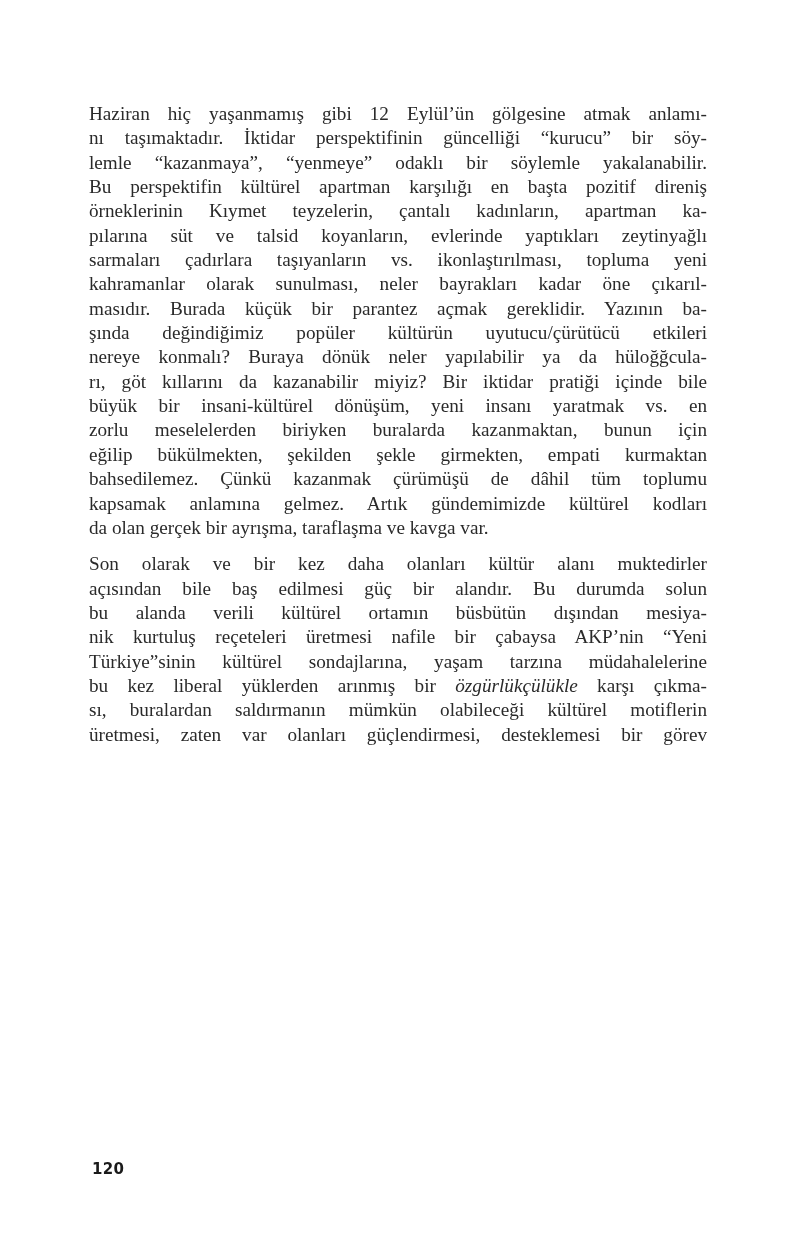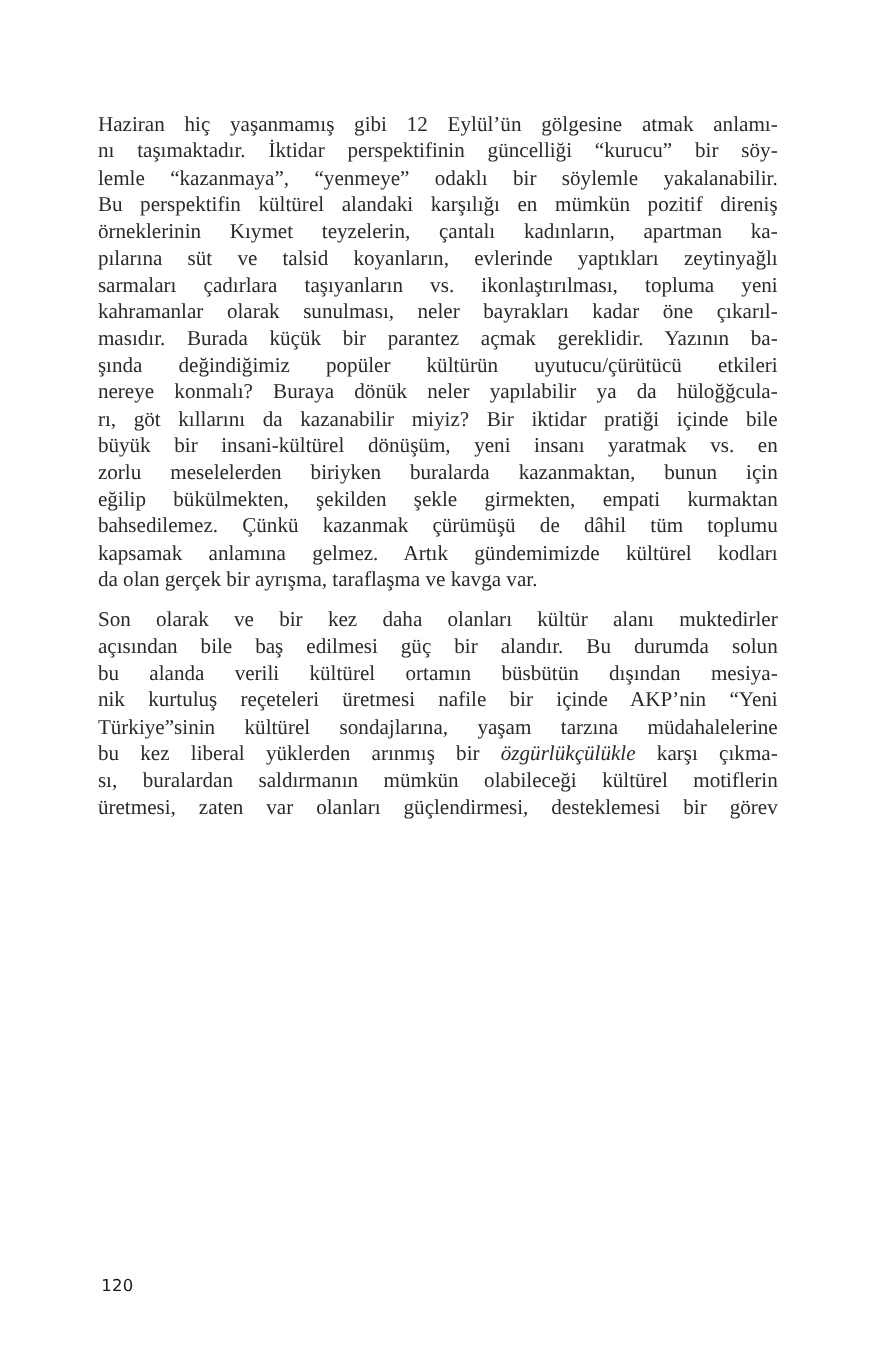--- a/index.html
+++ b/index.html
@@ -45,58 +45,58 @@
     }
     .para + .para {
       margin-top: 12px;
     }
     .ital { font-style: italic; }
     .page-number {
       position: absolute;
       left: 92px;
       top: 1160px;
       font-family: "DejaVu Sans", "Liberation Sans", sans-serif;
-      font-weight: normal;
+      font-weight: bold;
       font-size: 15px;
       color: #1a1a1a;
       letter-spacing: 0.3px;
     }
   </style>
 </head>
 <body>
 
 <div class="page">
   <div class="text-block">
 
     <p class="para">
       <span class="line">Haziran hiç yaşanmamış gibi 12 Eylül’ün gölgesine atmak anlamı-</span>
       <span class="line">nı taşımaktadır. İktidar perspektifinin güncelliği “kurucu” bir söy-</span>
       <span class="line">lemle “kazanmaya”, “yenmeye” odaklı bir söylemle yakalanabilir.</span>
-      <span class="line">Bu perspektifin kültürel alandaki karşılığı en mümkün pozitif direniş</span>
+      <span class="line">Bu perspektifin kültürel apartman karşılığı en başta pozitif direniş</span>
       <span class="line">örneklerinin Kıymet teyzelerin, çantalı kadınların, apartman ka-</span>
       <span class="line">pılarına süt ve talsid koyanların, evlerinde yaptıkları zeytinyağlı</span>
       <span class="line">sarmaları çadırlara taşıyanların vs. ikonlaştırılması, topluma yeni</span>
       <span class="line">kahramanlar olarak sunulması, neler bayrakları kadar öne çıkarıl-</span>
       <span class="line">masıdır. Burada küçük bir parantez açmak gereklidir. Yazının ba-</span>
       <span class="line">şında değindiğimiz popüler kültürün uyutucu/çürütücü etkileri</span>
       <span class="line">nereye konmalı? Buraya dönük neler yapılabilir ya da hüloğğcula-</span>
       <span class="line">rı, göt kıllarını da kazanabilir miyiz? Bir iktidar pratiği içinde bile</span>
       <span class="line">büyük bir insani-kültürel dönüşüm, yeni insanı yaratmak vs. en</span>
       <span class="line">zorlu meselelerden biriyken buralarda kazanmaktan, bunun için</span>
       <span class="line">eğilip bükülmekten, şekilden şekle girmekten, empati kurmaktan</span>
       <span class="line">bahsedilemez. Çünkü kazanmak çürümüşü de dâhil tüm toplumu</span>
       <span class="line">kapsamak anlamına gelmez. Artık gündemimizde kültürel kodları</span>
       <span class="line last">da olan gerçek bir ayrışma, taraflaşma ve kavga var.</span>
     </p>
 
     <p class="para">
       <span class="line">Son olarak ve bir kez daha olanları kültür alanı muktedirler</span>
       <span class="line">açısından bile baş edilmesi güç bir alandır. Bu durumda solun</span>
       <span class="line">bu alanda verili kültürel ortamın büsbütün dışından mesiya-</span>
-      <span class="line">nik kurtuluş reçeteleri üretmesi nafile bir içinde AKP’nin “Yeni</span>
+      <span class="line">nik kurtuluş reçeteleri üretmesi nafile bir çabaysa AKP’nin “Yeni</span>
       <span class="line">Türkiye”sinin kültürel sondajlarına, yaşam tarzına müdahalelerine</span>
       <span class="line"><span>bu kez liberal yüklerden arınmış bir </span><span class="ital">özgürlükçülükle</span><span> karşı çıkma-</span></span>
       <span class="line">sı, buralardan saldırmanın mümkün olabileceği kültürel motiflerin</span>
       <span class="line">üretmesi, zaten var olanları güçlendirmesi, desteklemesi bir görev</span>
     </p>
 
   </div>
 
   <div class="page-number">120</div>
 </div>

